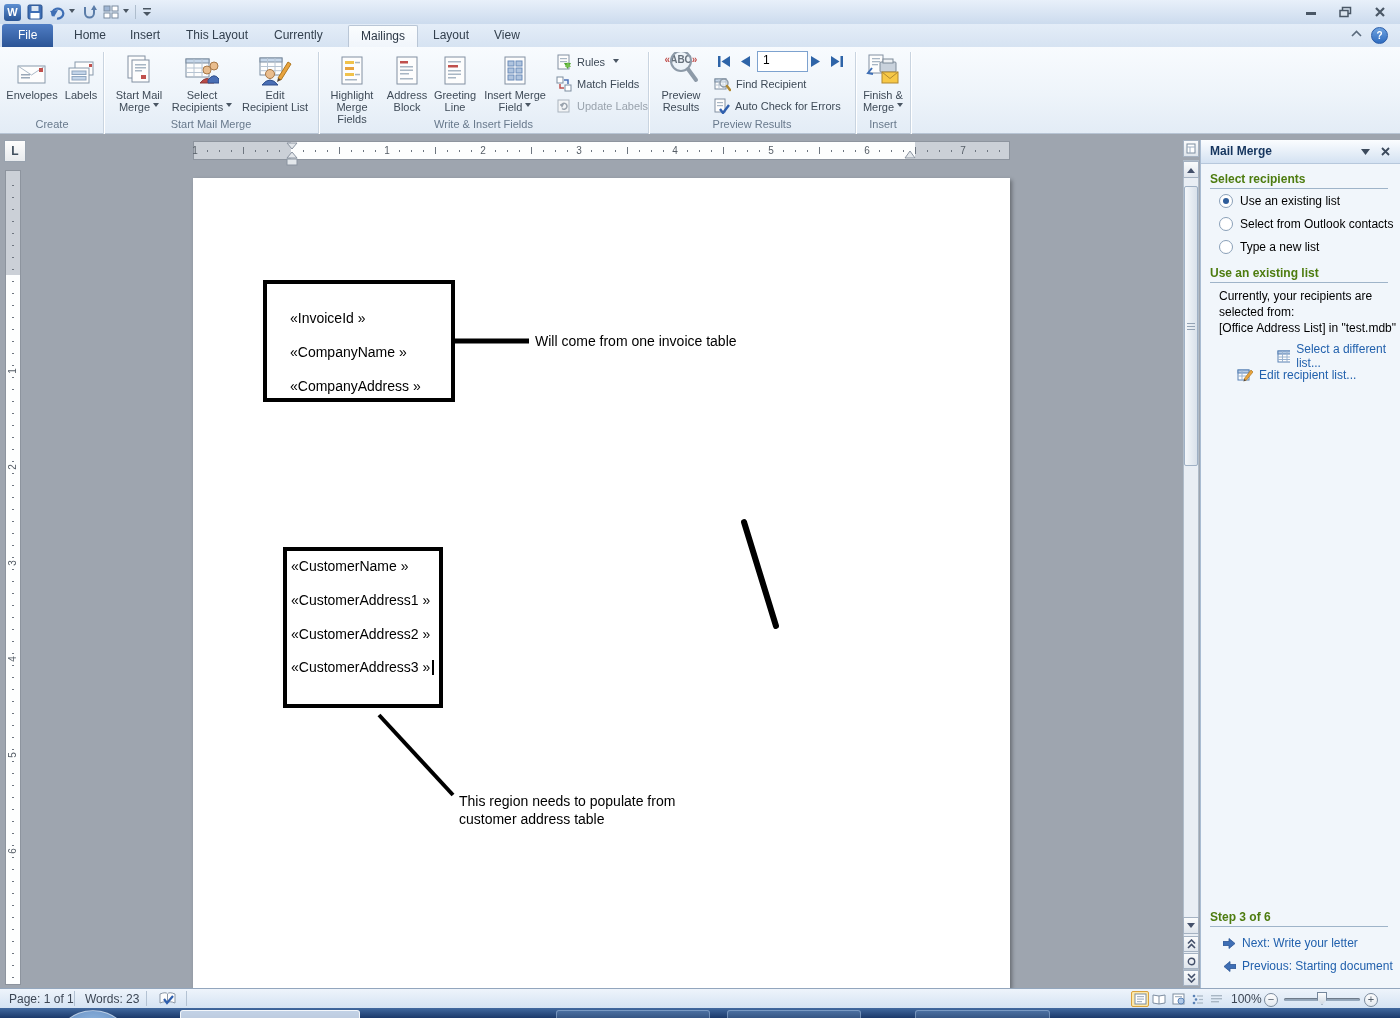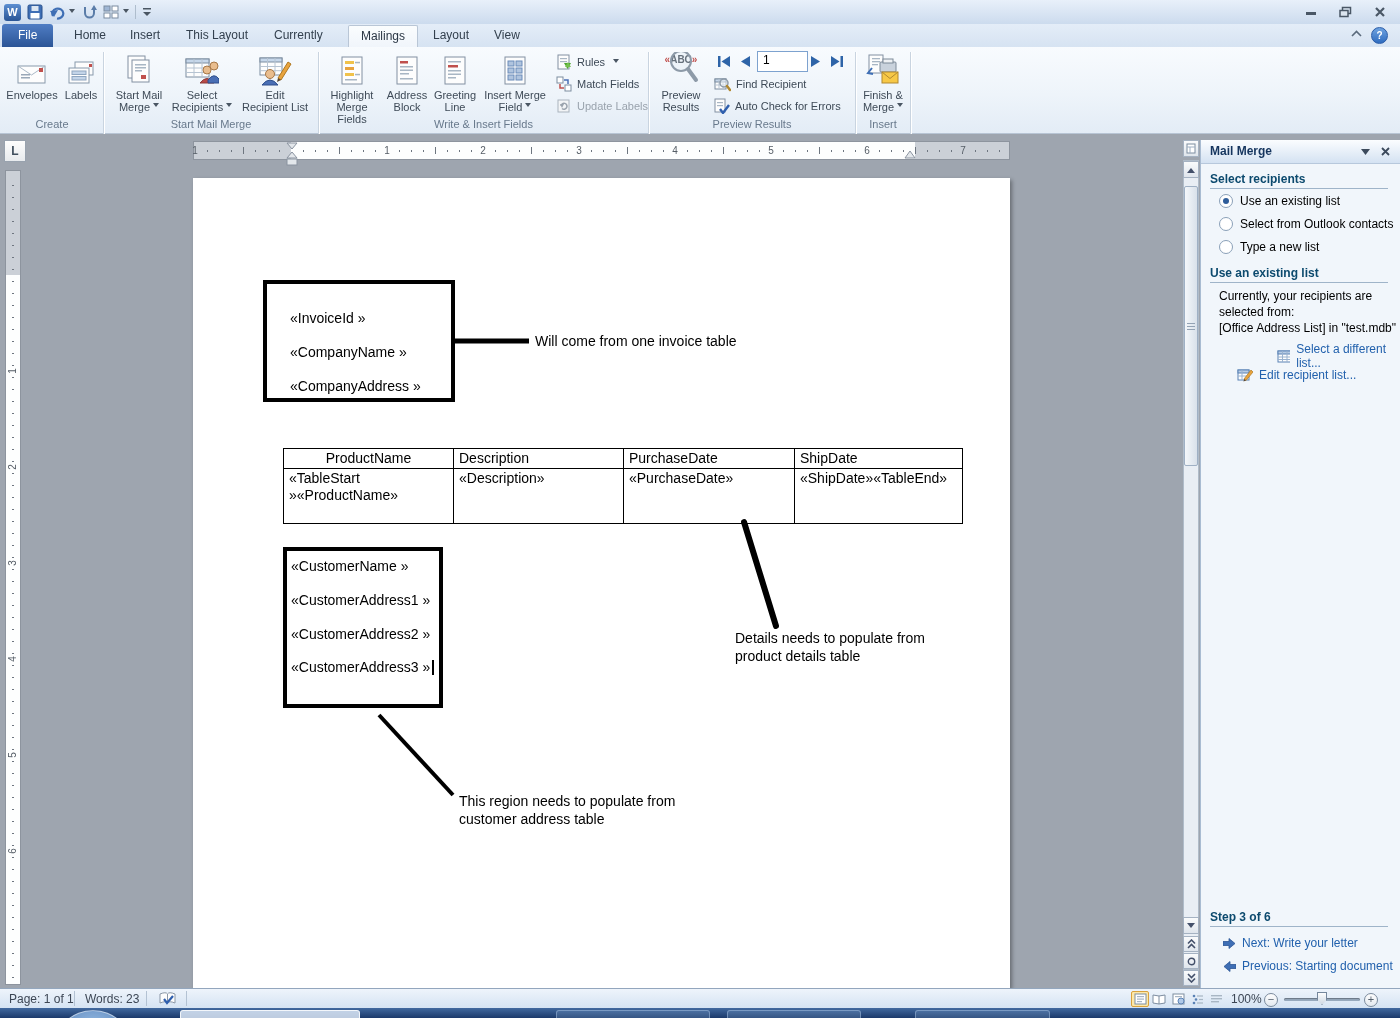--- a/index.html
+++ b/index.html
@@ -72,21 +72,21 @@
   .sbthumb{position:absolute;left:1px;top:46px;width:12px;height:278px;background:linear-gradient(90deg,#f4f7fa,#d9e1ea);
     border:1px solid #9fb0c4;border-radius:2px;}
   .grip{position:absolute;left:2px;top:50%;width:8px;height:1px;background:#93a2b4;box-shadow:0 3px #93a2b4,0 -3px #93a2b4;}
   .tri-up{width:0;height:0;border:4px solid transparent;border-bottom:5px solid #44506a;margin-top:-3px;}
   .tri-down{width:0;height:0;border:4px solid transparent;border-top:5px solid #44506a;margin-bottom:-3px;}
   
   .pane{position:absolute;left:1200px;top:6px;width:200px;height:848px;background:#f1f6fb;border-left:1px solid #a9bcd2;box-sizing:border-box;}
   .panehdr{position:absolute;left:0;top:0;width:100%;height:23px;background:linear-gradient(#fbfdff,#d4e2f2);
     border-bottom:1px solid #b7c8dc;}
   .panehdr .ttl{position:absolute;left:9px;top:4px;font-size:12px;font-weight:bold;color:#15355e;}
-  .phead{position:absolute;left:9px;font-size:12px;font-weight:bold;color:#0c4a6e;}
+  .phead{position:absolute;left:9px;font-size:12px;font-weight:bold;color:#4d7c0f;}
   .phr{position:absolute;left:9px;width:178px;height:1px;background:#9fb4c9;}
   .pradio{position:absolute;left:18px;display:flex;align-items:center;gap:7px;font-size:12px;color:#000;cursor:default;}
   .rcirc{width:12px;height:12px;border:1px solid #8aa0b8;border-radius:50%;background:#fff;position:relative;flex:0 0 auto;}
   .rcirc.sel::after{content:"";position:absolute;left:3px;top:3px;width:6px;height:6px;border-radius:50%;background:#2f5d9a;}
   .ptext{position:absolute;left:18px;font-size:12px;color:#000;line-height:16px;}
   .plink{position:absolute;display:flex;align-items:center;gap:6px;font-size:12px;color:#2261ad;cursor:default;}
   
   .statusbar{position:absolute;left:0;top:988px;width:1400px;height:20px;
     background:linear-gradient(#eef4fb,#d5e3f3);border-top:1px solid #93a6bd;box-sizing:border-box;
     font-size:12px;color:#3c4654;}
@@ -599,40 +599,20 @@
         <line x1="186" y1="537" x2="260" y2="617" stroke="#000" stroke-width="4"></line>
       </svg>
 
       <div class="mergebox" style="left:70px;top:102px;width:192px;height:122px;">
         <div class="fieldline" style="left:23px;top:26px;">«InvoiceId »</div>
         <div class="fieldline" style="left:23px;top:60px;">«CompanyName »</div>
         <div class="fieldline" style="left:23px;top:94px;">«CompanyAddress »</div>
       </div>
       <div class="docnote" style="left:342px;top:154px;white-space:nowrap;">Will come from one invoice table</div>
 
-      <table class="mtable">
-        <tbody>
-            <tr class="hd">
-          <td style="width:159px;text-align:center;">ProductName</td>
-          <td style="width:159px;">Description</td>
-          <td style="width:160px;">PurchaseDate</td>
-          <td style="width:157px;">ShipDate</td>
-        </tr>
-        <tr class="bd">
-          <td>«TableStart »«ProductName»</td>
-          <td>«Description»</td>
-          <td>«PurchaseDate»</td>
-          <td>«ShipDate»«TableEnd»</td>
-        </tr>
-      </tbody>
-        </table>
-      <div class="docnote" style="left:542px;top:451px;">
-        <div>Details needs to populate from</div>
-        <div>product details table</div>
-      </div>
 
       <div class="mergebox" style="left:90px;top:369px;width:160px;height:161px;">
         <div class="fieldline" style="left:4px;top:7px;">«CustomerName »</div>
         <div class="fieldline" style="left:4px;top:41px;">«CustomerAddress1 »</div>
         <div class="fieldline" style="left:4px;top:75px;">«CustomerAddress2 »</div>
         <div class="fieldline" style="left:4px;top:108px;"><span>«CustomerAddress3 »</span><span class="caret"></span></div>
       </div>
       <div class="docnote" style="left:266px;top:614px;">
         <div>This region needs to populate from</div>
         <div>customer address table</div>

